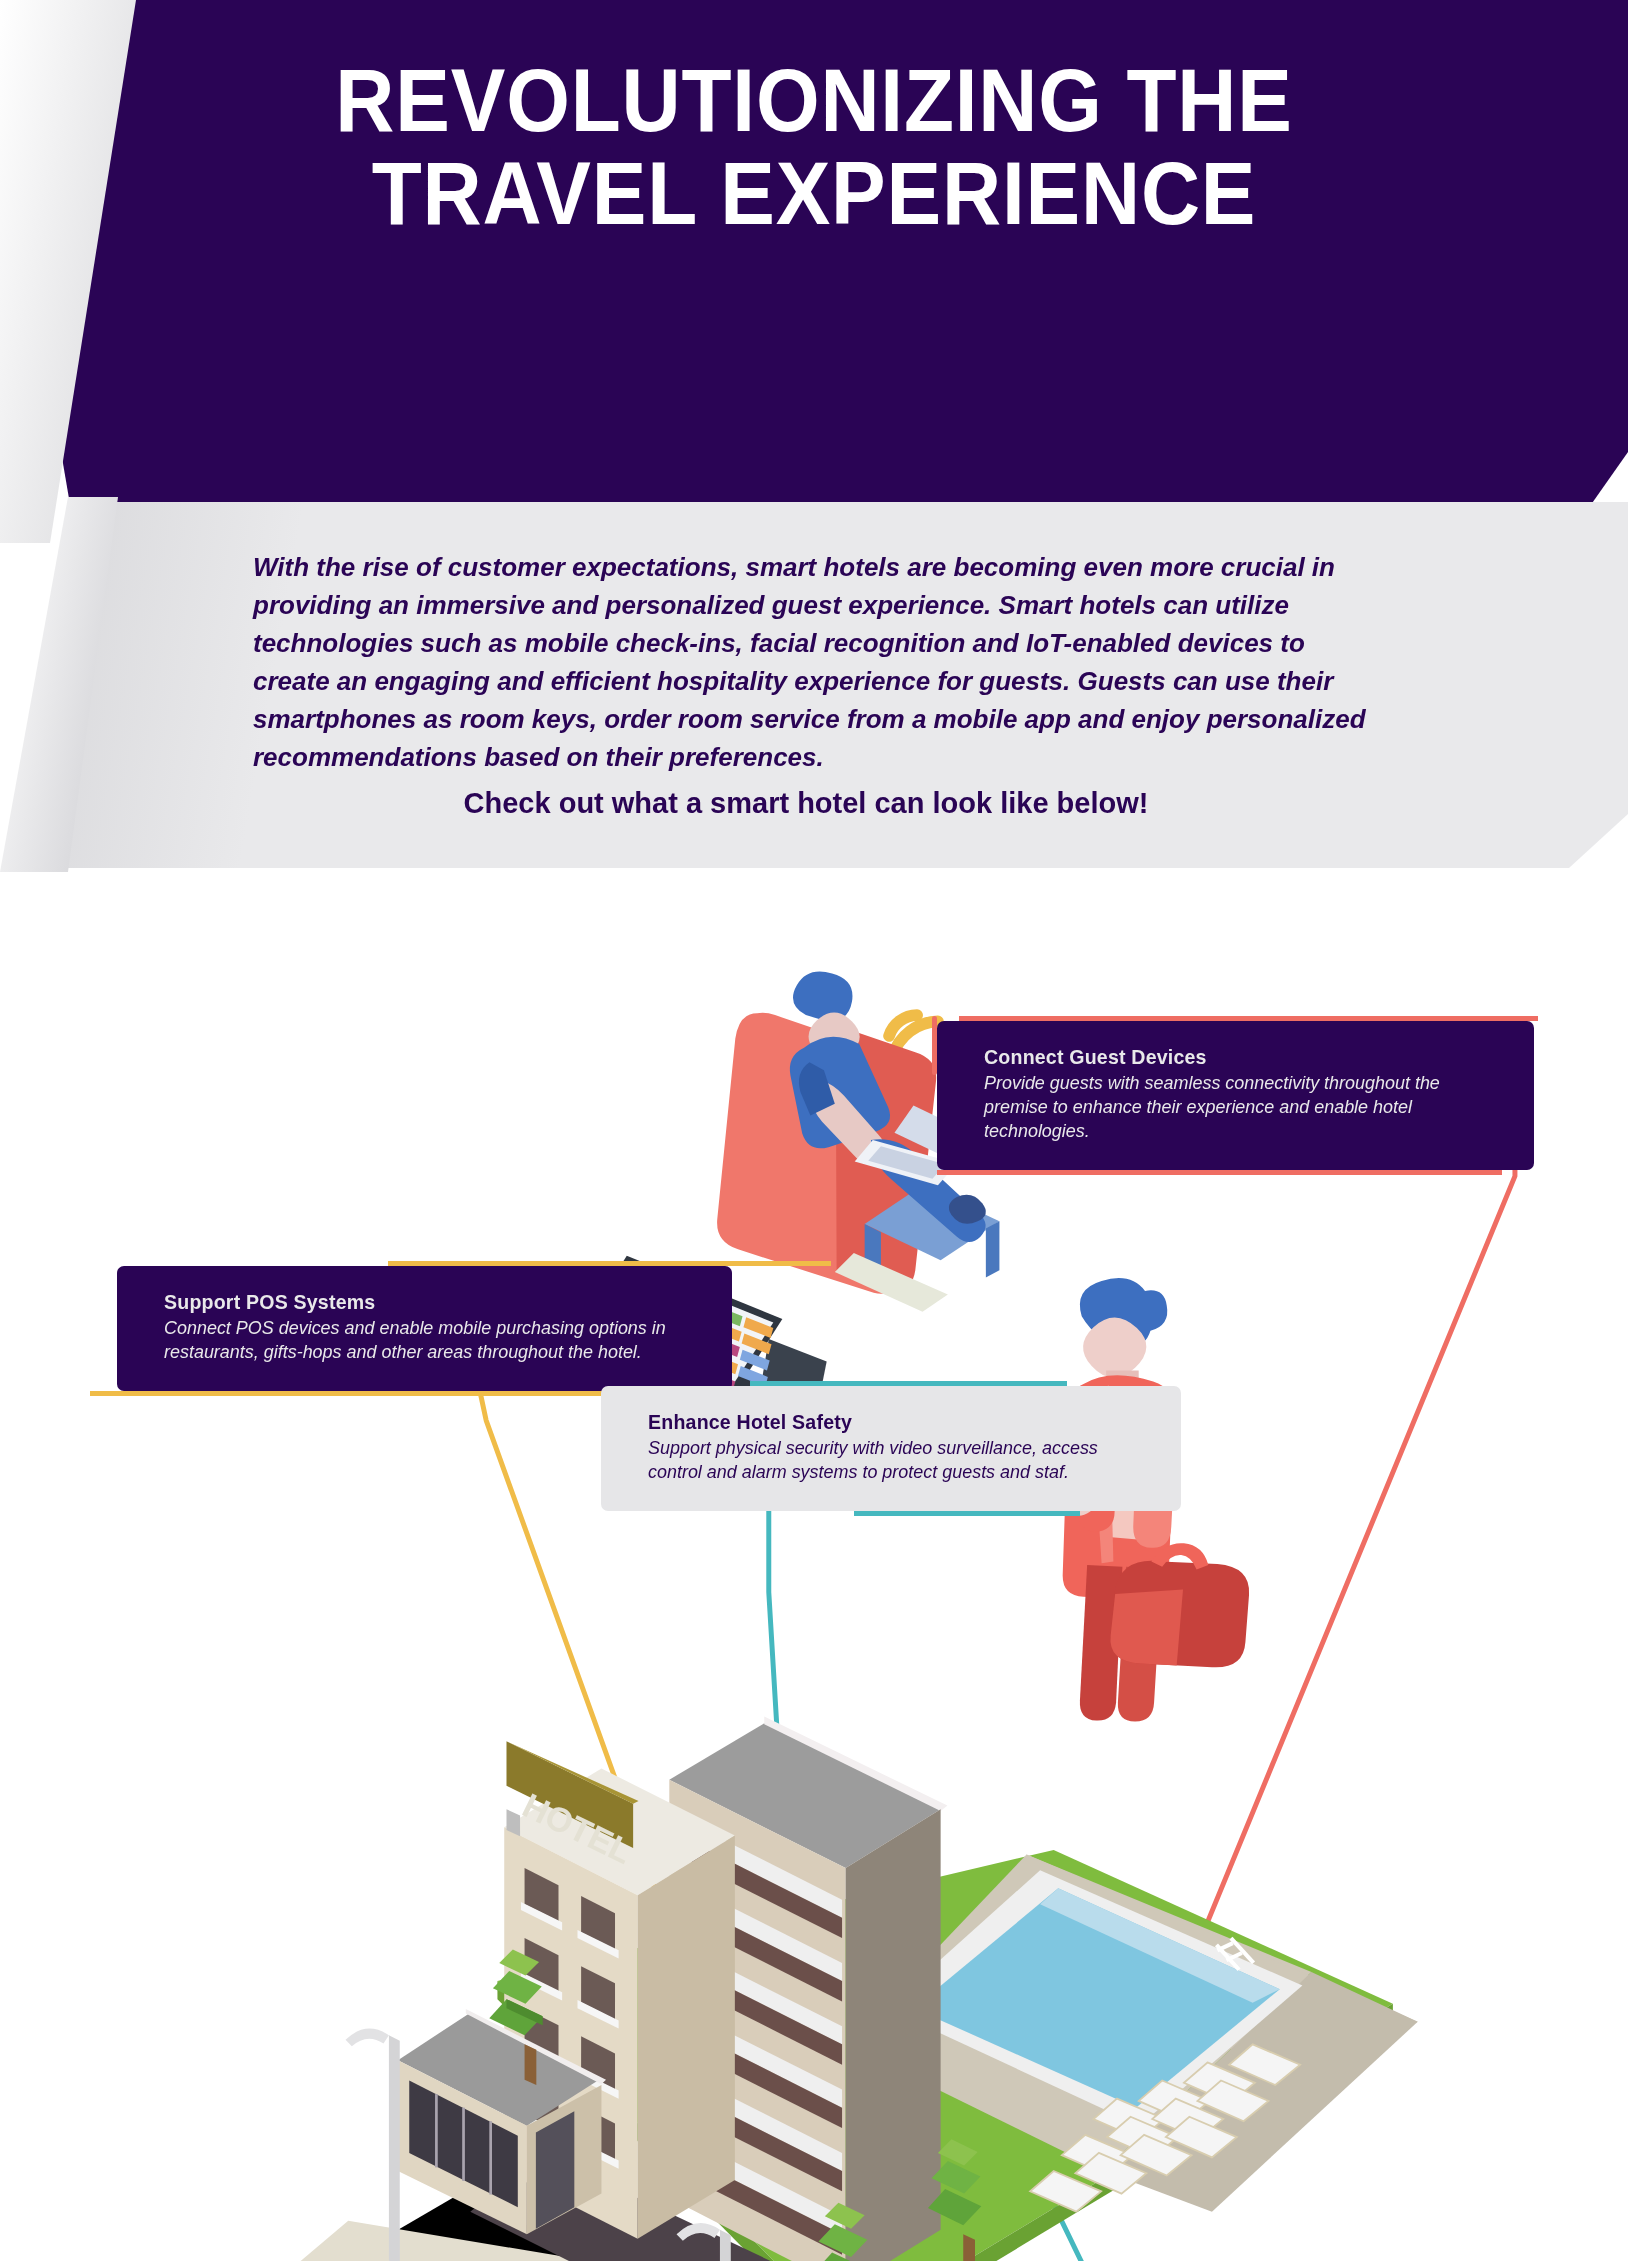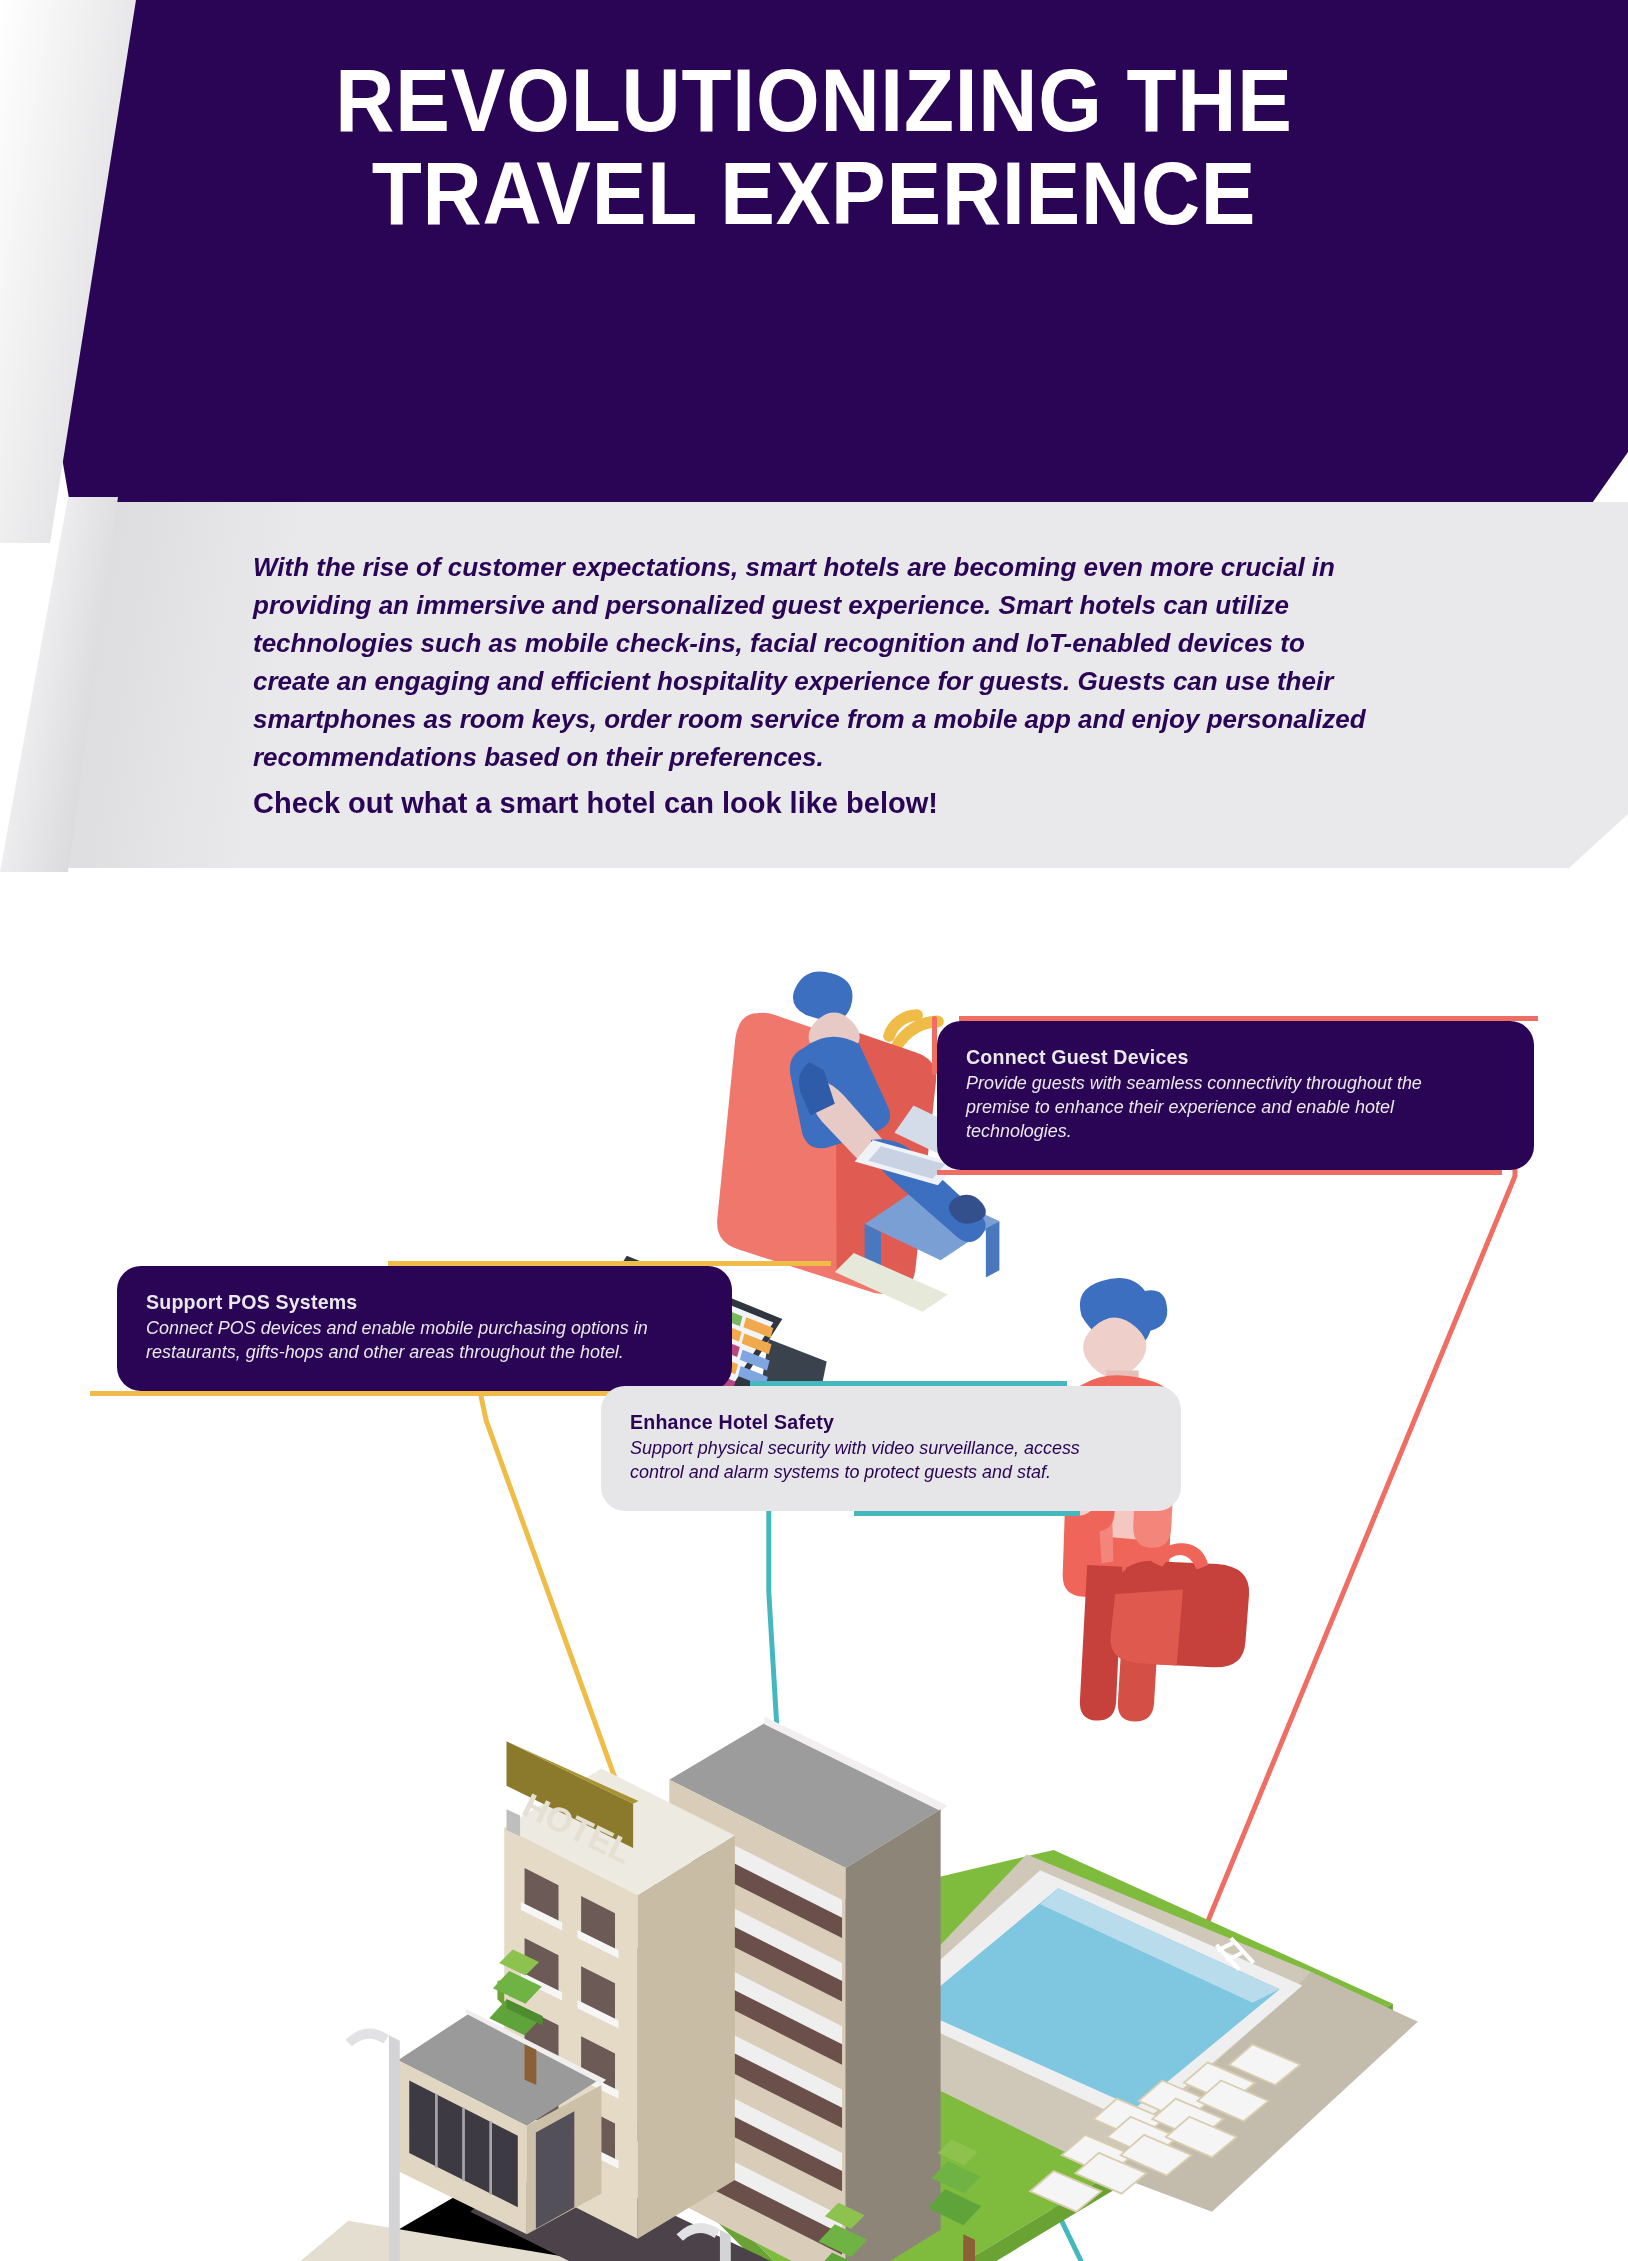--- a/index.html
+++ b/index.html
@@ -52,31 +52,31 @@
     left:0;top:497px;width:149px;height:375px;
     background:linear-gradient(100deg,#ffffff 0%,#dcdcdf 60%,#c9c9cc 100%);
     clip-path:polygon(68px 0, 118px 0, 68px 375px, 0 375px);
   }
   #intro-text{
     left:253px;top:549px;width:1122px;text-align:left;
     color:#2A0455;font-size:26px;line-height:1.46;
     font-style:italic;font-weight:600;
   }
   #intro-cta{
-    left:253px;top:787px;width:1122px;text-align:left;
+    left:245px;top:787px;width:1122px;text-align:center;
     color:#2A0455;font-size:29px;font-weight:700;
   }
 
   
   #connectors{left:0;top:0;width:1628px;height:3504px;pointer-events:none;}
 
   
   .callout{position:absolute;}
   .callout .body{
-    position:relative;border-radius:24px;padding:25px 32px 27px 29px;
+    position:relative;border-radius:7px;padding:25px 32px 27px 47px;
     box-sizing:border-box;
   }
   .callout.dark .body{background:#2A0455;}
   .callout.light .body{background:#E6E6E8;}
   .callout .ttl{
     font-size:20.4px;font-weight:700;letter-spacing:0.2px;margin-bottom:1.8px;
     transform:scaleX(.96);transform-origin:0 50%;
   }
   .callout .desc{
     font-size:18.5px;line-height:1.30;font-style:italic;font-weight:500;

